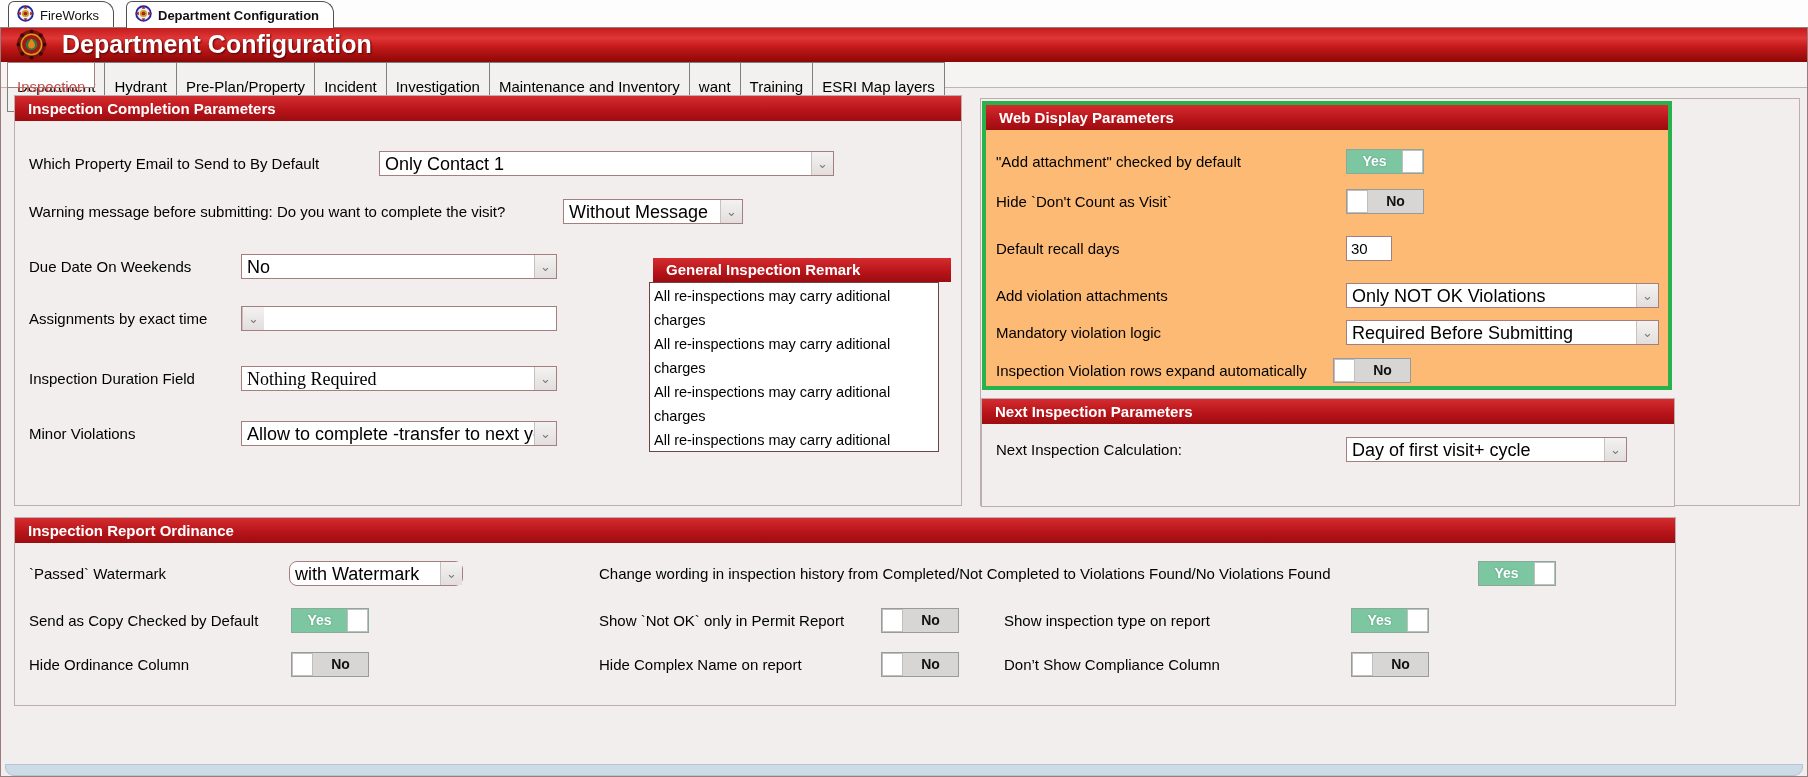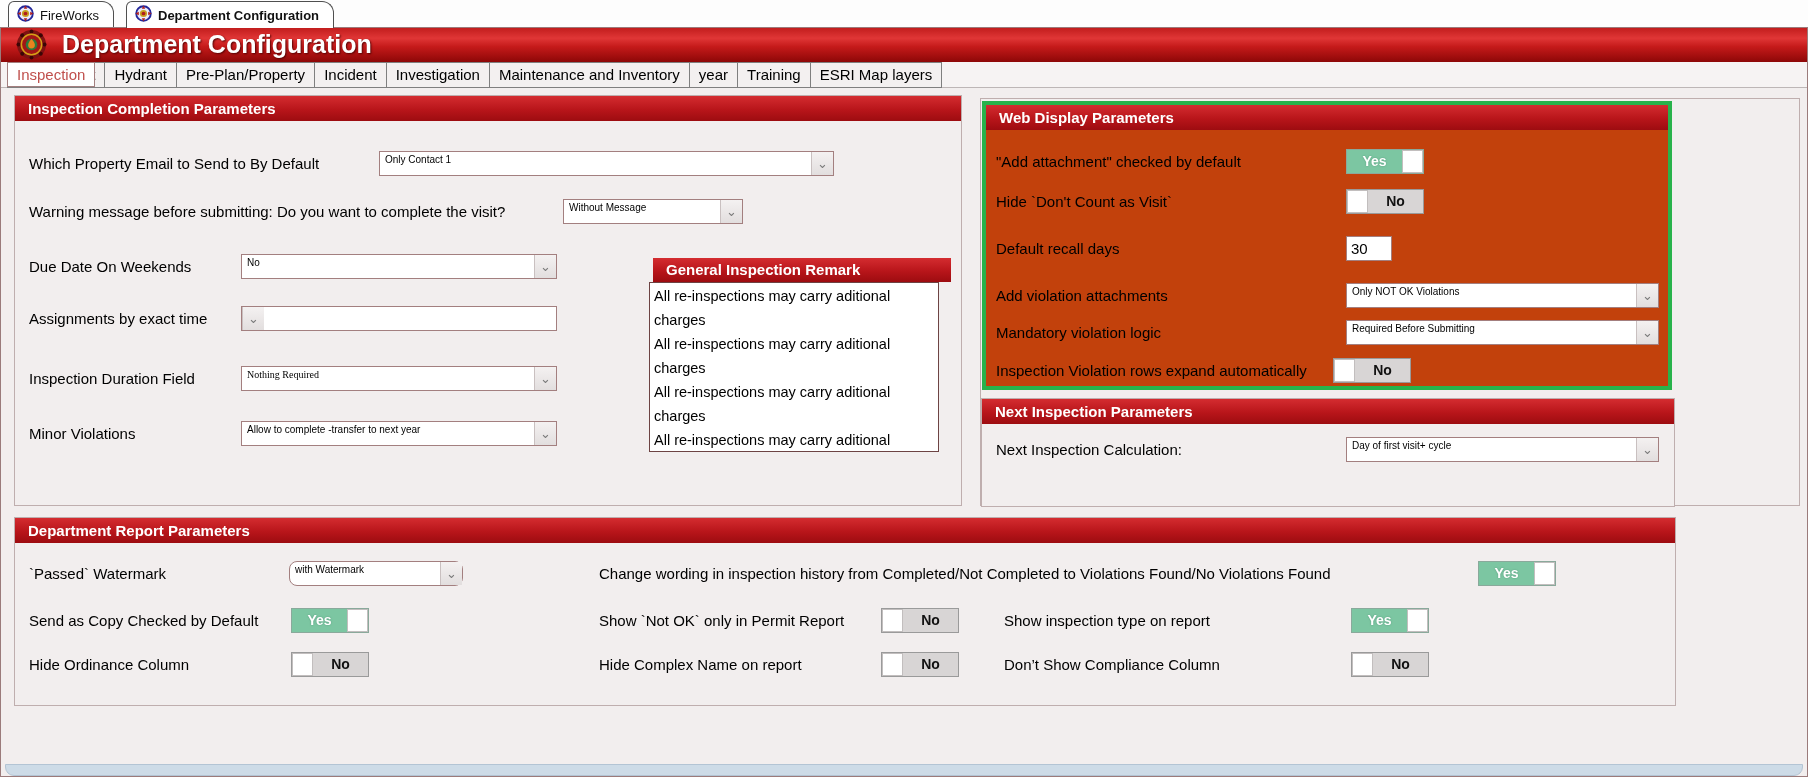--- a/index.html
+++ b/index.html
@@ -6,41 +6,41 @@
   .screen{position:relative;width:1808px;height:777px;background:#f2eeee;overflow:hidden;}
   .topstrip{position:absolute;left:0;top:0;width:100%;height:28px;background:#fdfdfd;}
   .wtab{position:absolute;top:1px;height:26px;display:flex;align-items:center;gap:6px;padding:0 14px 0 8px;
         background:#fff;border:1px solid #4f4f4f;border-bottom:none;border-radius:6px 12px 0 0;font-size:13px;color:#111;}
   .wtab.active{font-weight:bold;z-index:2;}
   .titlebar{position:absolute;left:0;top:28px;width:100%;height:34px;
         background:linear-gradient(180deg,#c21d1d 0%,#e03636 30%,#c51a1a 55%,#8d0707 100%);
         border-bottom:1px solid #6e0505;}
   .titlebar .ttl{position:absolute;left:62px;top:2px;color:#fff;font-size:25px;font-weight:bold;text-shadow:1px 1px 2px #550404;}
   .navrow{position:absolute;left:0;top:62px;width:100%;height:26px;background:#f6f3f3;border-bottom:1px solid #bdb6b6;display:flex;padding-left:8px;box-sizing:border-box;}
-  .ntab{height:24px;line-height:24px;padding:0 9px;border:1px solid #7f7f7f;margin-left:-1px;background:#f3f0f0;font-size:15px;color:#000;white-space:nowrap;}
+  .ntab{height:24px;line-height:24px;padding:12px 9px;border:1px solid #7f7f7f;margin-left:-1px;background:#f3f0f0;font-size:15px;color:#000;white-space:nowrap;}
   .ntab.sel{color:#c0504d;}
   .gbox{position:absolute;border:1px solid #bfaeae;background:#f2eeee;box-sizing:border-box;}
   .redhdr{position:absolute;left:0;right:0;top:0;height:25px;line-height:25px;
         background:linear-gradient(180deg,#d42c30 0%,#b8151a 55%,#9d0c10 100%);
         color:#fff;font-weight:bold;font-size:15px;padding-left:13px;box-sizing:border-box;white-space:nowrap;}
   .lbl{position:absolute;font-size:15px;color:#000;white-space:nowrap;line-height:25px;height:25px;}
   .sel{position:absolute;height:25px;background:#fff;border:1px solid #a37f7f;box-sizing:border-box;display:flex;align-items:stretch;}
-  .sel .val{flex:1;padding:2px 5px 0 5px;font-size:10px;white-space:nowrap;overflow:hidden;color:#000;}
+  .sel .val{flex:1;padding:2px 5px 0 5px;font-size:18px;white-space:nowrap;overflow:hidden;color:#000;}
   .sel .btn{width:21px;background:linear-gradient(180deg,#f4f1f1,#e2dede);border-left:1px solid #c9c0c0;display:flex;align-items:center;justify-content:center;color:#7a7a7a;font-size:13px;}
   .toggle{position:absolute;width:78px;height:25px;border:1px solid #9a9a9a;box-sizing:border-box;background:#d8d5d5;}
   .toggle .knob{position:absolute;top:0;bottom:0;width:21px;background:#fff;border:1px solid #c2bebe;box-sizing:border-box;}
   .toggle .tlabel{position:absolute;top:0;line-height:23px;font-size:14px;font-weight:bold;text-align:center;}
   .toggle.on{background:#7cc6a2;border-color:#8aa99b;}
   .toggle.on .knob{right:0;}
   .toggle.on .tlabel{left:0;right:21px;color:#fff;text-shadow:0 0 2px #569a7c;}
   .toggle.off .knob{left:0;}
   .toggle.off .tlabel{left:21px;right:0;color:#111;}
   .numinput{position:absolute;width:46px;height:25px;border:1px solid #a37f7f;background:#fff;font-size:15px;padding:1px 4px;box-sizing:border-box;font-family:"Liberation Sans",sans-serif;color:#000;}
   .remarkbox{position:absolute;background:#fff;border:1px solid #6d4343;box-sizing:border-box;font-size:14.5px;line-height:24px;padding:1px 4px;color:#000;white-space:pre-line;overflow:hidden;}
-  .greenbox{position:absolute;border:4px solid #28b24b;background:#c2410c;box-sizing:border-box;}
+  .greenbox{position:absolute;border:4px solid #28b24b;background:#fdba74;box-sizing:border-box;}
   .frame{position:absolute;left:0;top:27px;right:0;bottom:0;border:1px solid #9b7b7b;box-sizing:border-box;pointer-events:none;}
   .bottomstrip{position:absolute;left:5px;right:5px;bottom:1px;height:12px;background:#cddbe7;border:1px solid #b3c4d4;border-radius:0 0 9px 9px;box-sizing:border-box;}
 </style>
 </head>
 <body>
 
 <div class="screen">
 
   <div class="topstrip"></div>
   <div class="wtab" style="left:8px;justify-content:center;">
@@ -97,21 +97,21 @@
   </div>
 
   <div class="navrow">
     <span class="ntab">Department</span>
     <span class="ntab">Hydrant</span>
     <span class="ntab sel">Inspection</span>
     <span class="ntab">Pre-Plan/Property</span>
     <span class="ntab">Incident</span>
     <span class="ntab">Investigation</span>
     <span class="ntab">Maintenance and Inventory</span>
-    <span class="ntab">year</span>
+    <span class="ntab">want</span>
     <span class="ntab">Training</span>
     <span class="ntab">ESRI Map layers</span>
   </div>
 
   <div class="gbox" style="left:14px;top:95px;width:948px;height:411px;">
     <div class="redhdr">Inspection Completion Parameters</div>
 
     <span class="lbl" style="left:14px;top:55px;">Which Property Email to Send to By Default</span>
     <div class="sel" style="left:364px;top:55px;width:455px;">
       <span class="val">Only Contact 1</span>
@@ -189,29 +189,29 @@
       <span class="lbl" style="left:10px;top:253px;">Inspection Violation rows expand automatically</span>
       <div class="toggle off" style="left:347px;top:253px;">
         <span class="knob"></span>
         <span class="tlabel">No</span>
       </div>
     </div>
 
     <div class="gbox" style="left:0px;top:299px;width:694px;height:109px;border-color:#bfaeae;">
       <div class="redhdr">Next Inspection Parameters</div>
       <span class="lbl" style="left:14px;top:38px;">Next Inspection Calculation:</span>
-      <div class="sel" style="left:364px;top:38px;width:313px;">
+      <div class="sel" style="left:364px;top:38px;width:281px;">
         <span class="val">Day of first visit+ cycle</span>
         <span class="btn">⌄</span>
       </div>
     </div>
   </div>
 
   <div class="gbox" style="left:14px;top:517px;width:1662px;height:189px;">
-    <div class="redhdr">Department Report Parameters</div>
+    <div class="redhdr">Inspection Report Ordinance</div>
 
     <span class="lbl" style="left:14px;top:43px;">`Passed` Watermark</span>
     <div class="sel" style="left:274px;top:43px;width:174px;border-radius:8px;">
       <span class="val">with Watermark</span>
       <span class="btn">⌄</span>
     </div>
     <span class="lbl" style="left:584px;top:43px;">Change wording in inspection history from Completed/Not Completed to Violations Found/No Violations Found</span>
     <div class="toggle on" style="left:1463px;top:43px;">
       <span class="knob"></span>
       <span class="tlabel">Yes</span>

